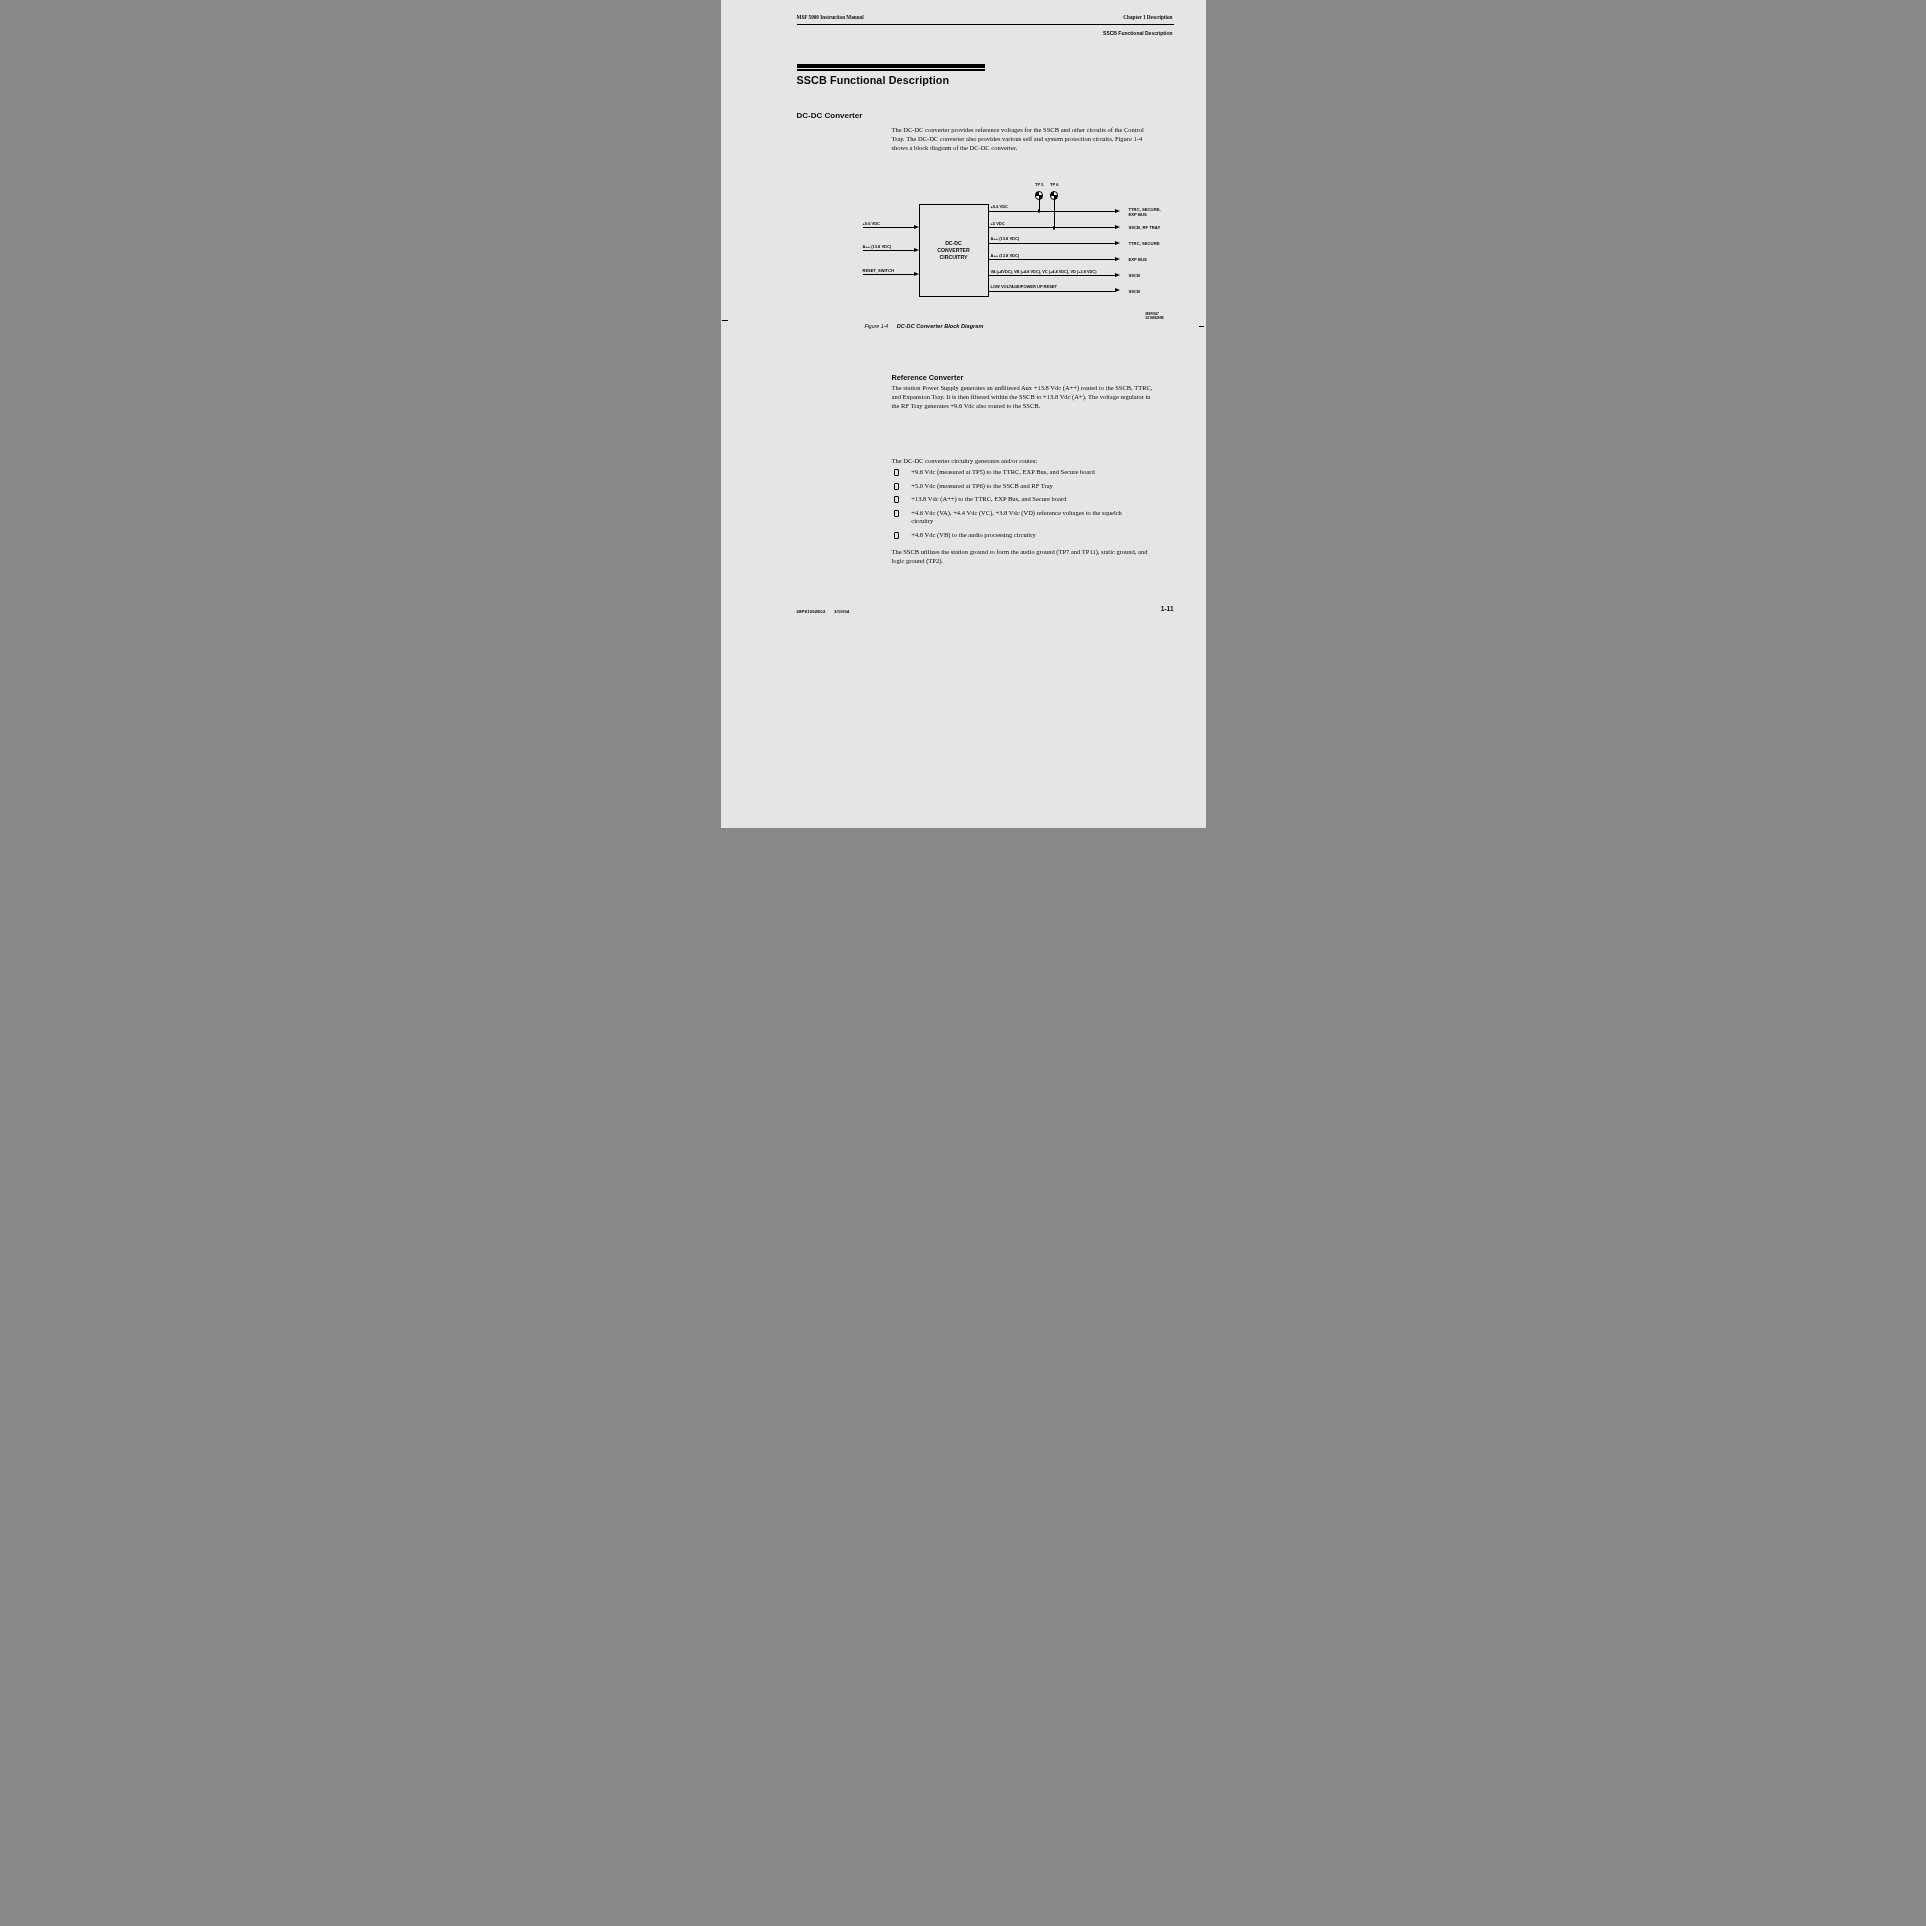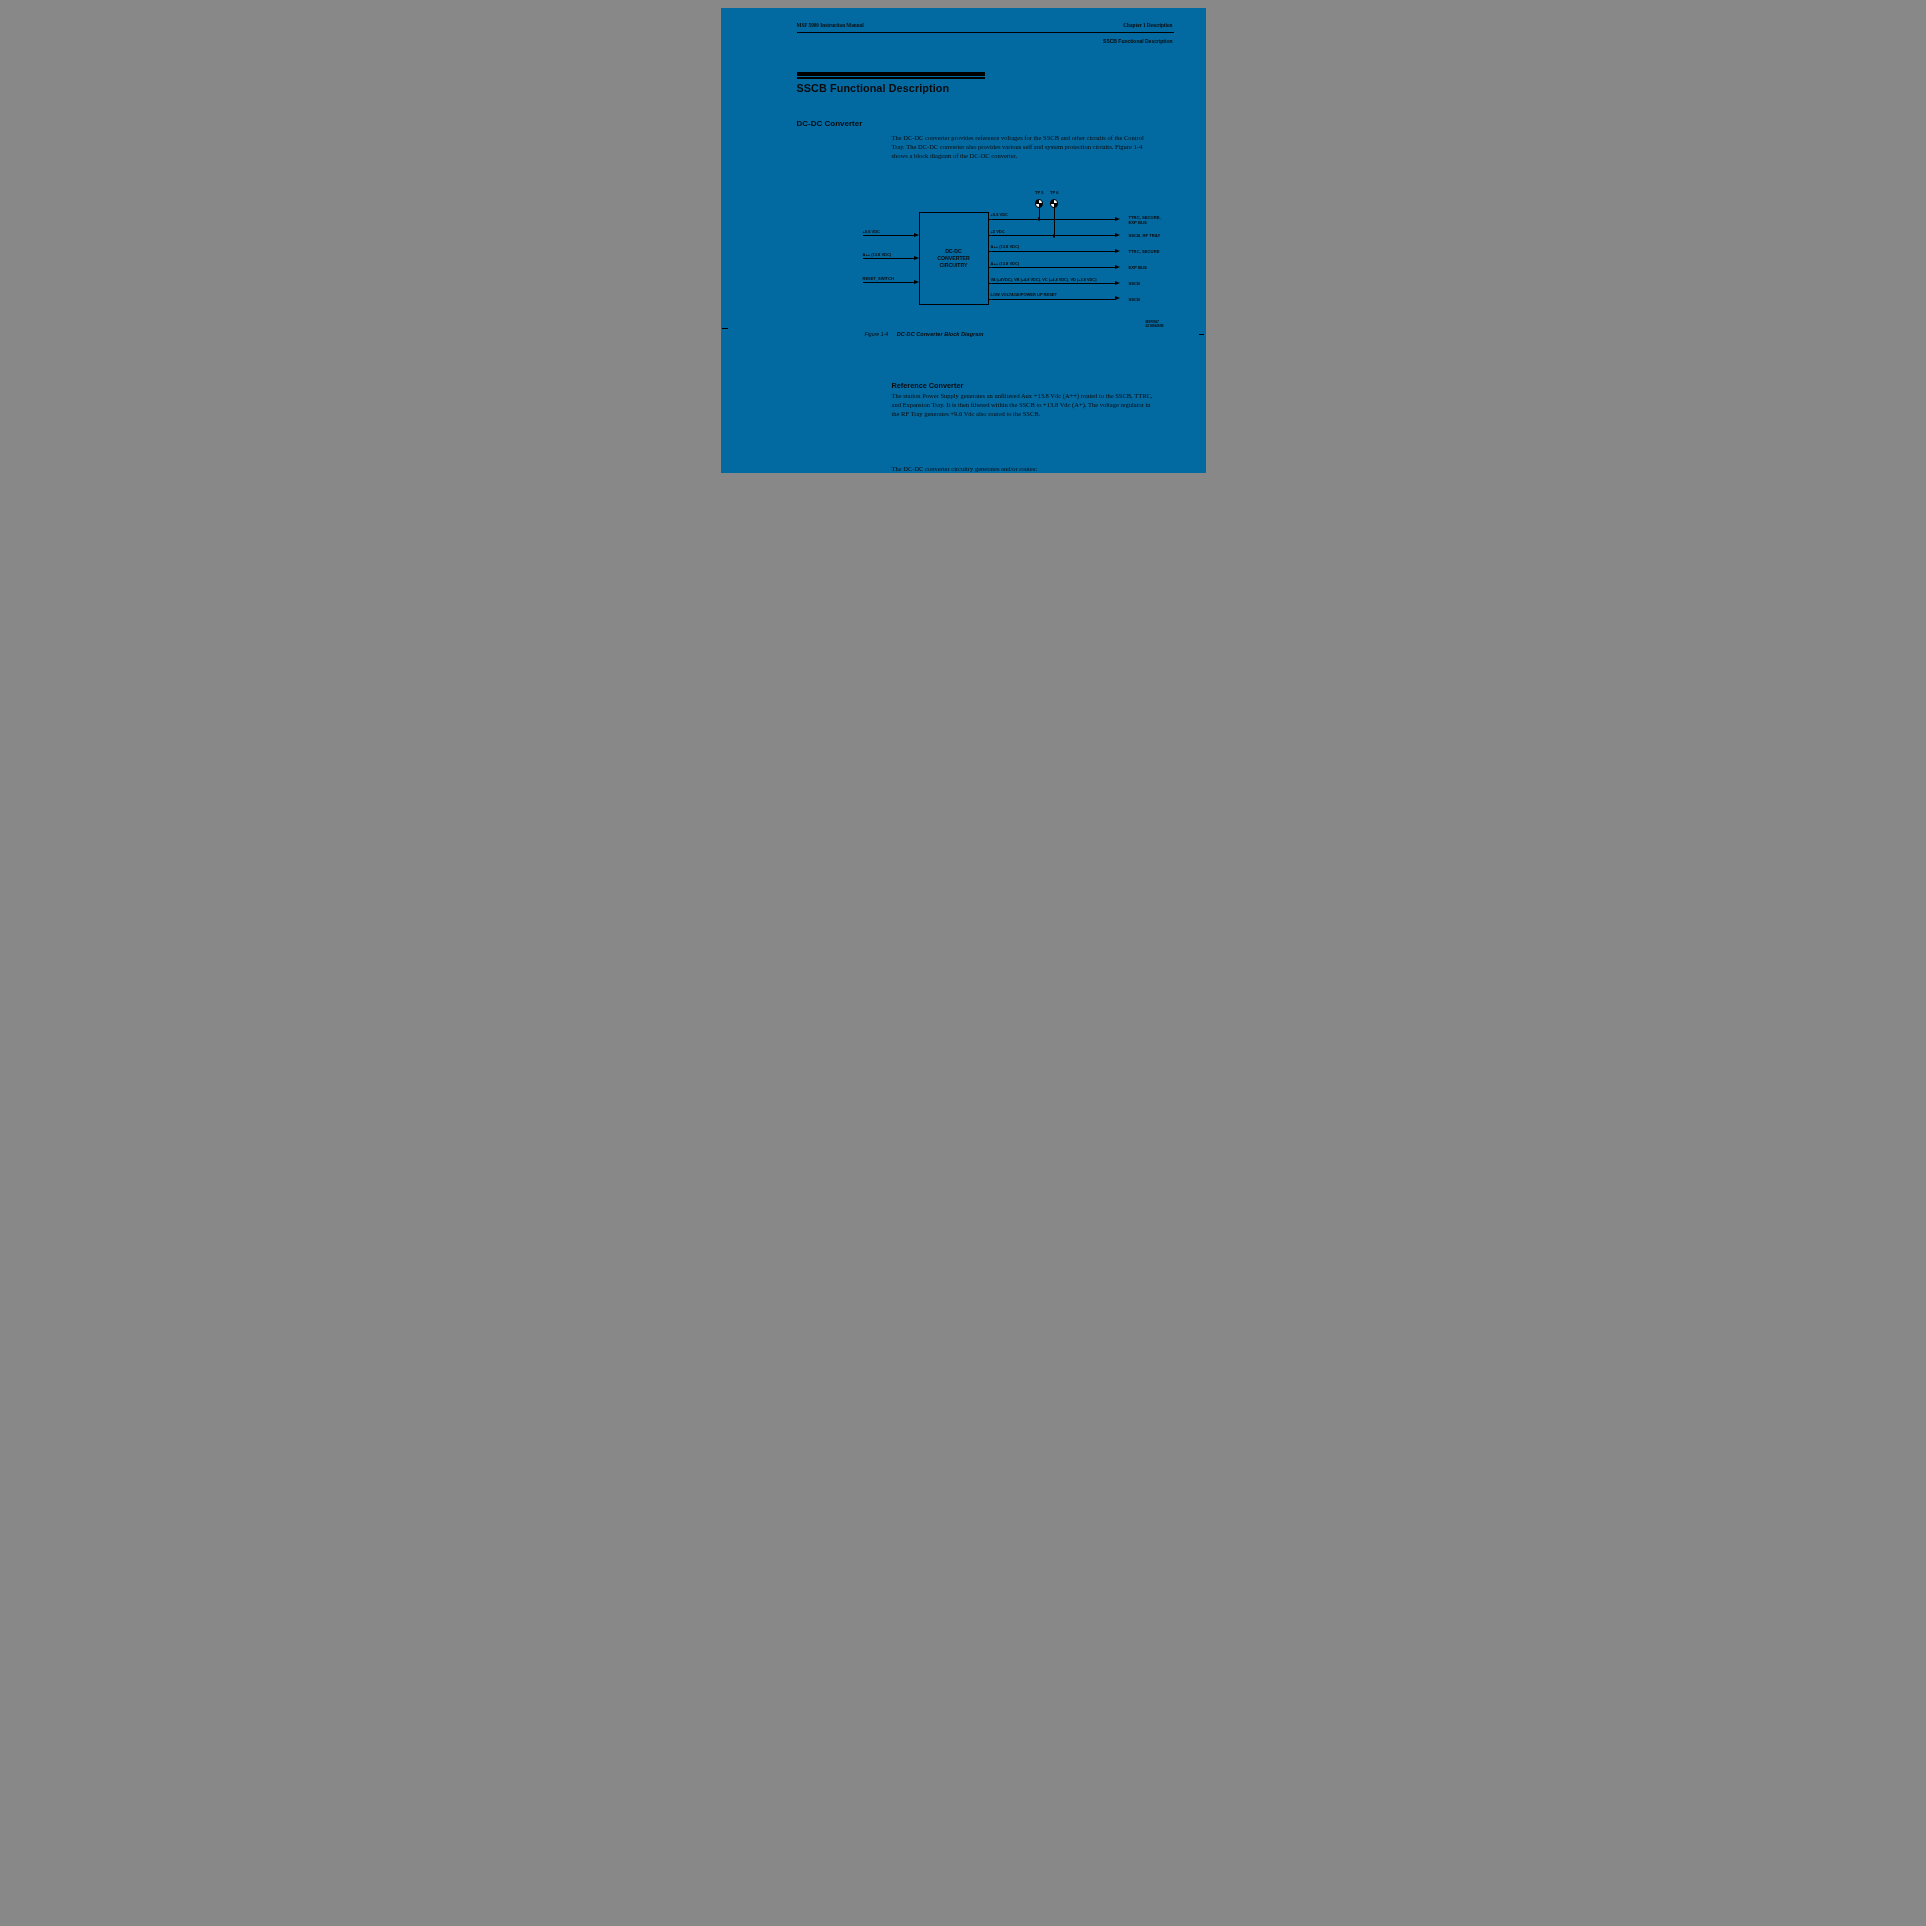--- a/index.html
+++ b/index.html
@@ -1,20 +1,20 @@
 <!DOCTYPE html>
 <html style="font-size:6.2px"><head>
 <meta charset="utf-8">
 <style>
   html,body{margin:0;padding:0;background:#888;}
   .page{
     position:relative;
-    width:485px;height:465px;
-    margin:8px auto;
-    background:#0369a1;
+    width:485px;height:828px;
+    margin:0 auto;
+    background:#e5e5e5;
     color:#0b0b0b;
     font-family:"Liberation Serif", serif;
     overflow:hidden;
   }
   
   .hdr-left{position:absolute;left:76px;top:14px;font-size:5.2px;font-weight:bold;font-family:"Liberation Serif",serif;}
   .hdr-right{position:absolute;right:33px;top:14px;font-size:5.2px;font-weight:bold;font-family:"Liberation Serif",serif;}
   .hdr-rule{position:absolute;left:76px;right:32px;top:24px;height:1.2px;background:#000;}
   .running-head{position:absolute;right:33px;top:30px;font-size:5px;font-weight:bold;font-family:"Liberation Sans",sans-serif;}
   

